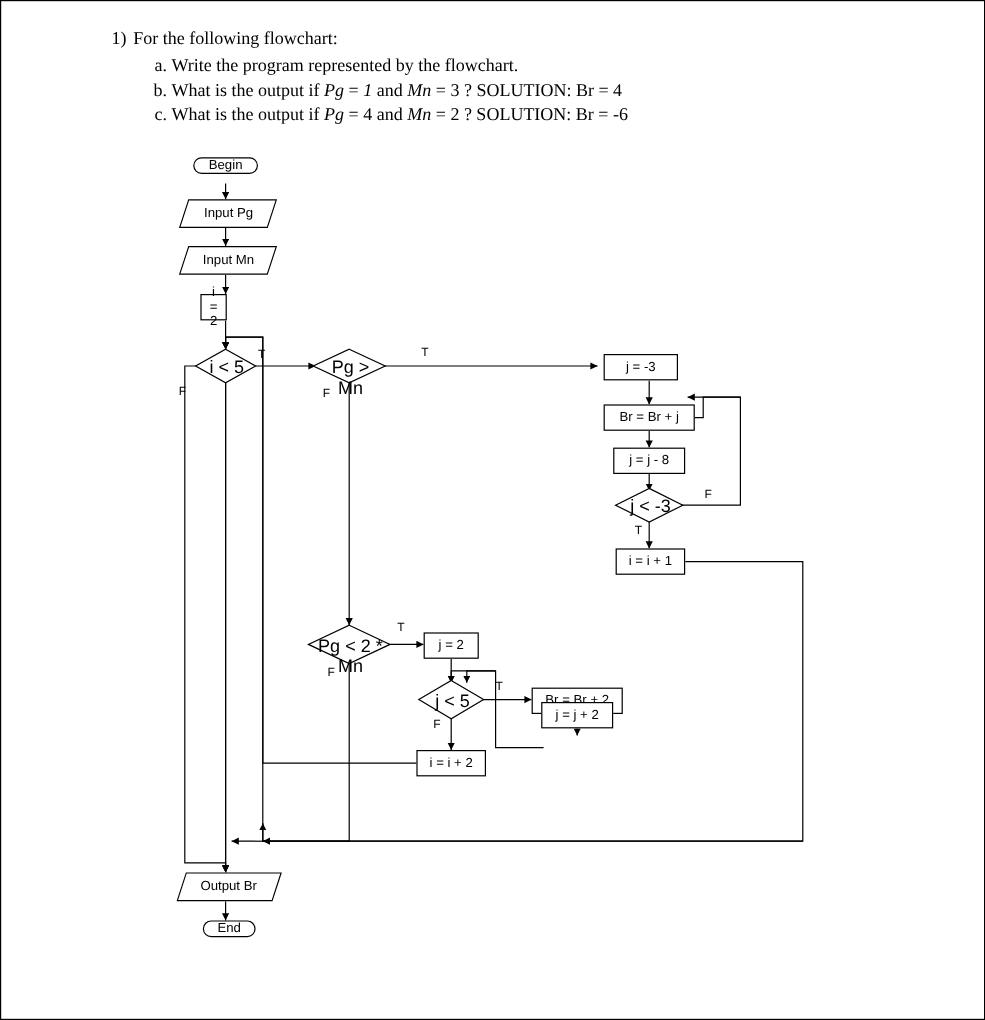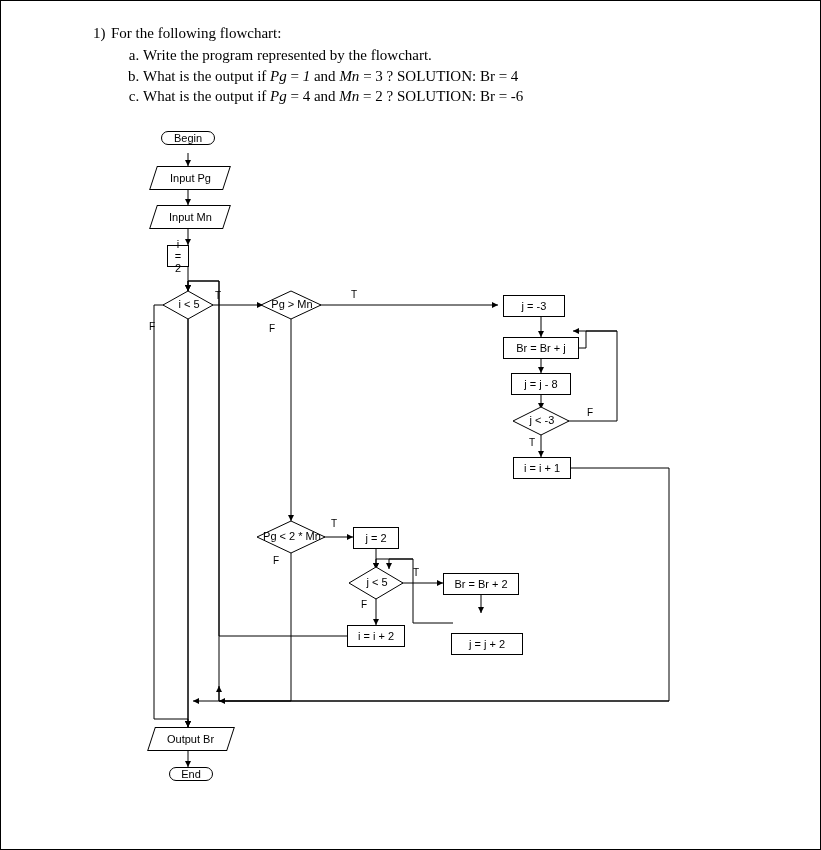--- a/index.html
+++ b/index.html
@@ -70,21 +70,21 @@
     padding: 0;
   }
   .io > span {
     display: inline-block;
     transform: skewX(18deg);
     padding: 0 8px;
   }
   .dec-label {
     position: absolute;
     font-family: Arial, sans-serif;
-    font-size: 11px;
+    font-size: 15px;
     text-align: center;
   }
   .edge-label {
     position: absolute;
     font-family: Arial, sans-serif;
     font-size: 10px;
   }
 </style>
 </head>
 <body>
@@ -215,21 +215,21 @@
   <div class="node proc" style="left:352px; top:526px; width:46px;">j = 2</div>
 
   <svg class="canvas" style="pointer-events:none">
       <polygon points="375,566 402,582 375,598 348,582" fill="#fff" stroke="#000"></polygon>
     </svg>
   <div class="dec-label" style="left:360px; top:575px; width:32px;">j &lt; 5</div>
   <div class="edge-label" style="left:412px; top:566px;">T</div>
   <div class="edge-label" style="left:360px; top:598px;">F</div>
 
   <div class="node proc" style="left:442px; top:572px; width:76px;">Br = Br + 2</div>
-  <div class="node proc" style="left:450px; top:632px; width:72px;">j = j + 2</div>
+  <div class="node proc" style="left:450px; top:584px; width:60px;">j = j + 2</div>
   <div class="node proc" style="left:346px; top:624px; width:58px;">i = i + 2</div>
 
   <div class="node io" style="left:150px; top:726px; width:80px;">
       <span>Output Br</span>
     </div>
   <div class="node term" style="left:168px; top:766px; width:44px;">End</div>
 
 </div>
 
 </body></html>

